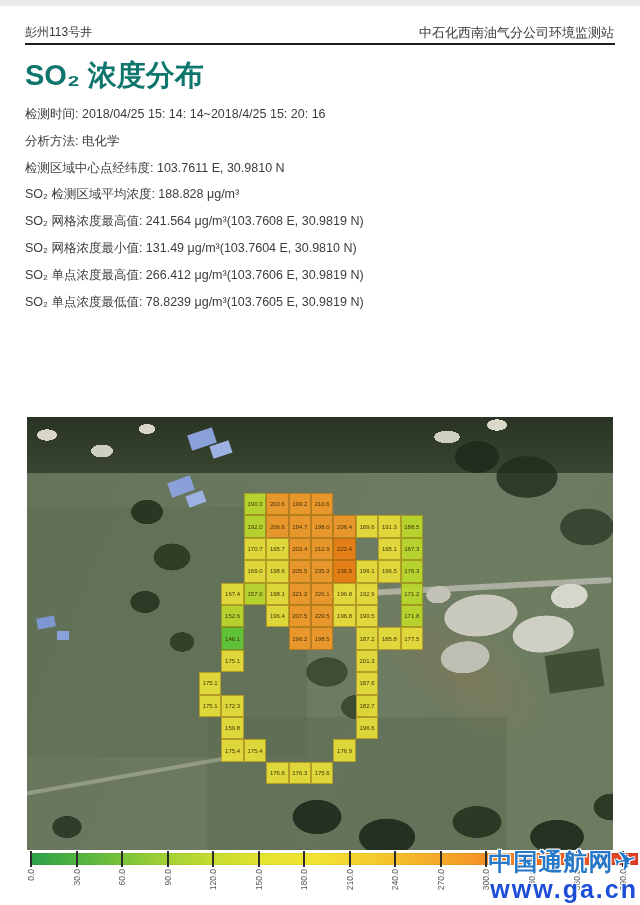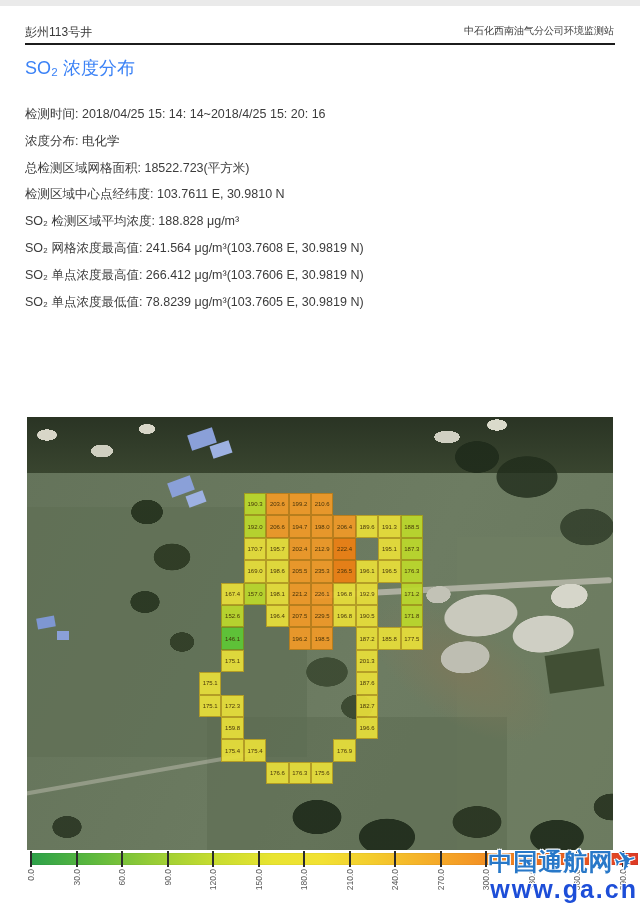--- a/index.html
+++ b/index.html
@@ -2,24 +2,24 @@
 <html><head>
 <meta charset="utf-8">
 <style>
   html,body{margin:0;padding:0;background:#fff;}
   .page{position:relative;width:640px;height:905px;background:#ffffff;overflow:hidden;
         font-family:"Liberation Sans","DejaVu Sans",sans-serif;color:#333;}
   .top-strip{position:absolute;left:0;top:0;width:640px;height:6px;background:#eaeaea;}
 
   
   .hdr-left{position:absolute;left:25px;top:24px;font-size:12px;color:#3a3a3a;text-align:right;}
-  .hdr-right{position:absolute;right:26px;top:24px;font-size:10px;color:#3a3a3a;}
+  .hdr-right{position:absolute;right:26px;top:24px;font-size:13px;color:#3a3a3a;}
   .hdr-rule{position:absolute;left:25px;top:43px;width:590px;height:2px;background:#1c1c1c;}
 
-  .title{position:absolute;left:25px;top:56px;font-size:18px;font-weight:normal;color:#3b82f6;}
+  .title{position:absolute;left:25px;top:56px;font-size:29px;font-weight:bold;color:#0f766e;}
 
   
   .meta{position:absolute;left:25px;top:96px;width:590px;margin-top:10px;}
   .meta-line{height:26.8px;font-size:12.5px;color:#3c3c3c;white-space:nowrap;}
 
   
   .photo{position:absolute;left:27px;top:417px;width:586px;height:433px;overflow:hidden;
          background:linear-gradient(115deg,#64735a 0%,#69785e 35%,#6d7c62 60%,#68775d 100%);}
   .field-a{position:absolute;left:0px;top:90px;width:280px;height:250px;background:#5f6f55;opacity:.65;}
   .field-b{position:absolute;left:430px;top:120px;width:156px;height:313px;background:#6f7e63;opacity:.6;}
@@ -103,25 +103,25 @@
   <div class="top-strip"></div>
 
   <div class="hdr-left">彭州113号井</div>
   <div class="hdr-right">中石化西南油气分公司环境监测站</div>
   <div class="hdr-rule"></div>
 
   <div class="title">SO₂ 浓度分布</div>
 
   <div class="meta" id="metadata-list">
       <div class="meta-line">检测时间: 2018/04/25 15: 14: 14~2018/4/25 15: 20: 16</div>
-      <div class="meta-line">浓度分布: 电化学</div>
-      <div class="meta-line">总检测区域网格面积:  18522.723(平方米)</div>
+      <div class="meta-line">分析方法: 电化学</div>
       <div class="meta-line">检测区域中心点经纬度:  103.7611 E, 30.9810 N</div>
       <div class="meta-line">SO₂ 检测区域平均浓度: 188.828 μg/m³</div>
       <div class="meta-line">SO₂ 网格浓度最高值:  241.564 μg/m³(103.7608 E, 30.9819 N)</div>
+      <div class="meta-line">SO₂ 网格浓度最小值: 131.49 μg/m³(103.7604 E, 30.9810 N)</div>
       <div class="meta-line">SO₂ 单点浓度最高值:  266.412 μg/m³(103.7606 E, 30.9819 N)</div>
       <div class="meta-line">SO₂ 单点浓度最低值:  78.8239 μg/m³(103.7605 E, 30.9819 N)</div>
     </div>
 
   <div class="photo">
     <div class="field-a"></div>
     <div class="field-b"></div>
     <div class="field-c"></div>
     <div class="photo-top-band"></div>
     <div class="trees-overlay"></div>

